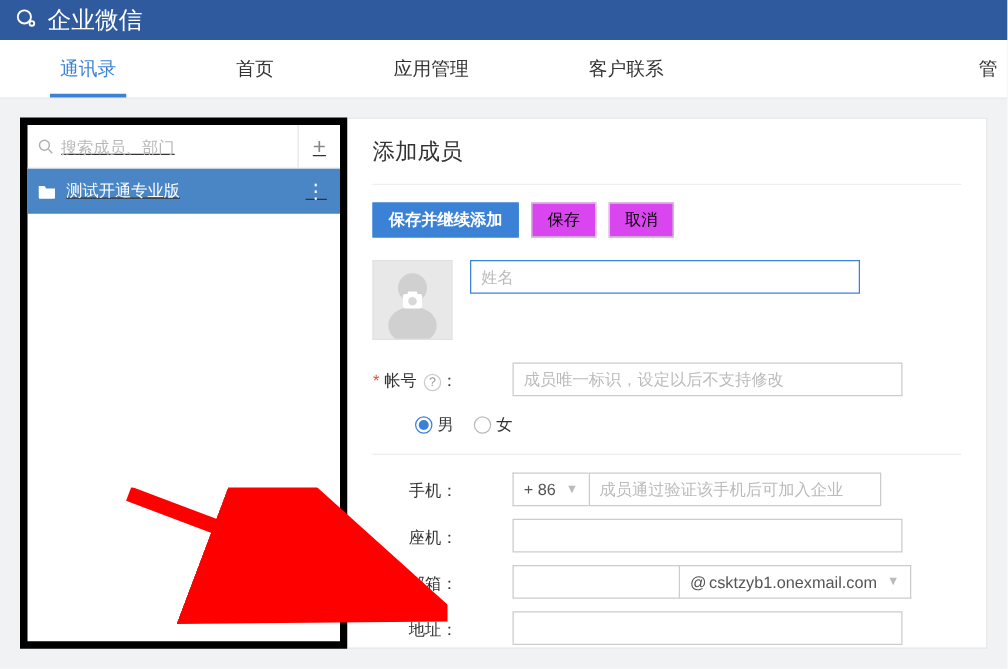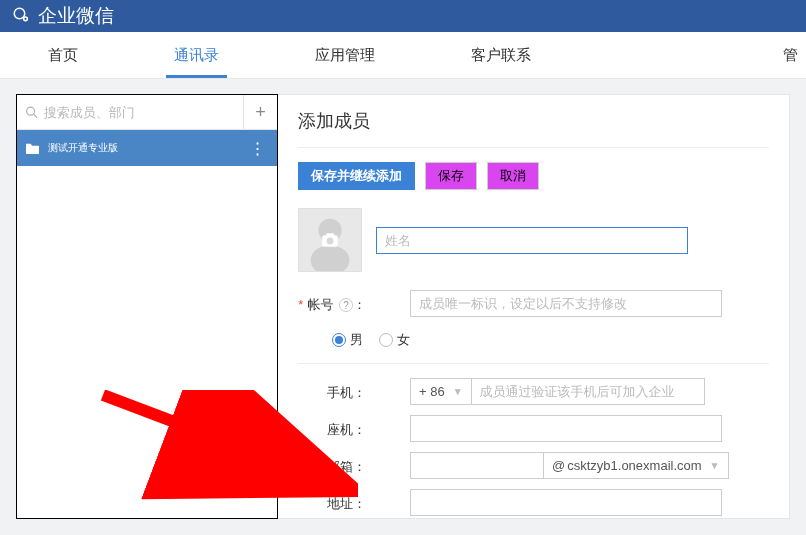--- a/index.html
+++ b/index.html
@@ -10,31 +10,31 @@
 .topbar .title { font-size: 19px; }
 
 .navbar { background: #fff; height: 46px; display: flex; align-items: stretch; padding: 0 40px; gap: 80px; box-shadow: 0 1px 0 #e7e7e7; }
 .navbar .tab { display: flex; align-items: center; color: #333; cursor: pointer; padding: 0 8px; font-size: 15px; position: relative; }
 .navbar .tab.active { color: #3b82d6; font-weight: 500; }
 .navbar .tab.active::after { content: ""; position: absolute; left: 0; right: 0; bottom: 0; height: 3px; background: #3b82d6; }
 .navbar .tab:last-child { margin-left: auto; margin-right: -40px; }
 
 .main { display: flex; height: calc(535px - 32px - 46px); padding: 16px; gap: 0; }
 
-.sidebar { width: 262px; background: #fff; border: 1px solid #000000; display: flex; flex-direction: column; }
+.sidebar { width: 262px; background: #fff; border: 6px solid #000000; display: flex; flex-direction: column; text-decoration: underline; }
 .sidebar-top { display: flex; align-items: center; border-bottom: 1px solid #e5e5e5; }
 .search-box { flex: 1; display: flex; align-items: center; padding: 6px 8px; gap: 6px; color: #b0b0b0; }
 .search-box input { border: none; outline: none; font-size: 13px; width: 100%; color: #333; }
 .search-box input::placeholder { color: #b8b8b8; }
 .mag-icon { width: 14px; height: 14px; }
 .plus-btn { width: 34px; height: 34px; border-left: 1px solid #e5e5e5; display: flex; align-items: center; justify-content: center; color: #888; font-size: 18px; cursor: pointer; }
 
 .org-item { background: #4a86c5; color: #fff; height: 36px; display: flex; align-items: center; padding: 0 8px; gap: 8px; position: relative; cursor: pointer; }
 .org-item .folder-icon { width: 15px; height: 13px; }
-.org-item .label { flex: 1; font-size: 10px; }
+.org-item .label { flex: 1; font-size: 13px; }
 .org-item .more { width: 22px; text-align: center; font-size: 16px; letter-spacing: 1px; cursor: pointer; }
 
 .content { flex: 1; background: #fff; border: 1px solid #e5e5e5; border-left: none; padding: 14px 20px; overflow: hidden; }
 .page-title { font-size: 18px; font-weight: 400; margin-bottom: 14px; border-bottom: 1px solid #eee; padding-bottom: 14px; }
 
 .btn-row { display: flex; gap: 10px; margin-bottom: 18px; }
 .btn { border: 1px solid #ccc; background: #d946ef; padding: 4px 12px; font-size: 13px; cursor: pointer; }
 .btn.primary { background: #3b82d6; border-color: #3b82d6; color: #fff; font-weight: bold; }
 
 .form-row { display: flex; margin-bottom: 10px; align-items: flex-start; }
@@ -42,21 +42,21 @@
 .label-col .req { color: #e74c3c; margin-right: 4px; }
 .label-col .help { display: inline-block; width: 14px; height: 14px; border: 1px solid #ccc; border-radius: 50%; font-size: 10px; color: #999; text-align: center; line-height: 13px; margin-left: 2px; cursor: pointer; }
 .field-col { flex: 1; margin-left: 34px; }
 .tinput { width: 312px; border: 1px solid #ccc; padding: 5px 8px; font-size: 13px; outline: none; }
 .tinput::placeholder { color: #bbb; }
 .tinput.hl { border-color: #3b82d6; }
 
 .avatar-row { display: flex; gap: 14px; margin-bottom: 18px; }
 .avatar-box { width: 64px; height: 64px; border: 1px solid #e0e0e0; background: #ececec; display: flex; align-items: flex-end; justify-content: center; cursor: pointer; }
 .avatar-box svg { width: 100%; height: 100%; }
-.avatar-fields { display: flex; flex-direction: row; gap: 20px; align-items: center; }
+.avatar-fields { display: flex; flex-direction: column; gap: 20px; }
 
 .radio-row { display: flex; align-items: center; gap: 16px; padding-top: 4px; }
 .radio-row label { display: flex; align-items: center; gap: 4px; font-size: 13px; cursor: pointer; }
 .radio { width: 14px; height: 14px; border: 1px solid #bbb; border-radius: 50%; display: inline-flex; align-items: center; justify-content: center; }
 .radio.checked { border-color: #3b82d6; }
 .radio.checked::after { content: ""; width: 8px; height: 8px; background: #3b82d6; border-radius: 50%; }
 
 .sep { border-top: 1px solid #eee; margin: 14px 0 14px 0; }
 
 .phone-row .field-col { display: flex; }
@@ -80,22 +80,22 @@
   <span>
     <svg class="logo-icon" viewBox="0 0 24 24" fill="none" stroke="#fff" stroke-width="2">
       <circle cx="10" cy="10" r="7"></circle>
         <circle cx="18" cy="17" r="2.5"></circle>
     </svg>
   </span>
   <span class="title">企业微信</span>
 </div>
 
 <div class="navbar">
+  <div class="tab active">通讯录</div>
   <div class="tab">首页</div>
-  <div class="tab active">通讯录</div>
   <div class="tab">应用管理</div>
   <div class="tab">客户联系</div>
   <div class="tab">管</div>
 </div>
 
 <div class="main">
 
   <div class="sidebar">
     <div class="sidebar-top">
       <div class="search-box">

